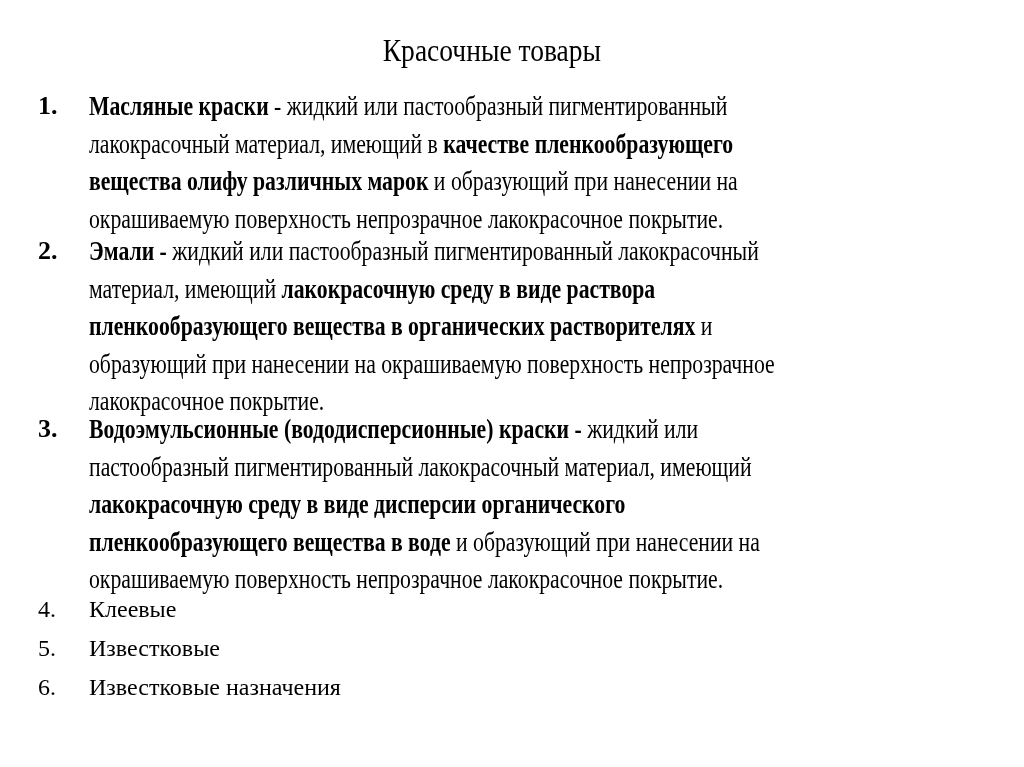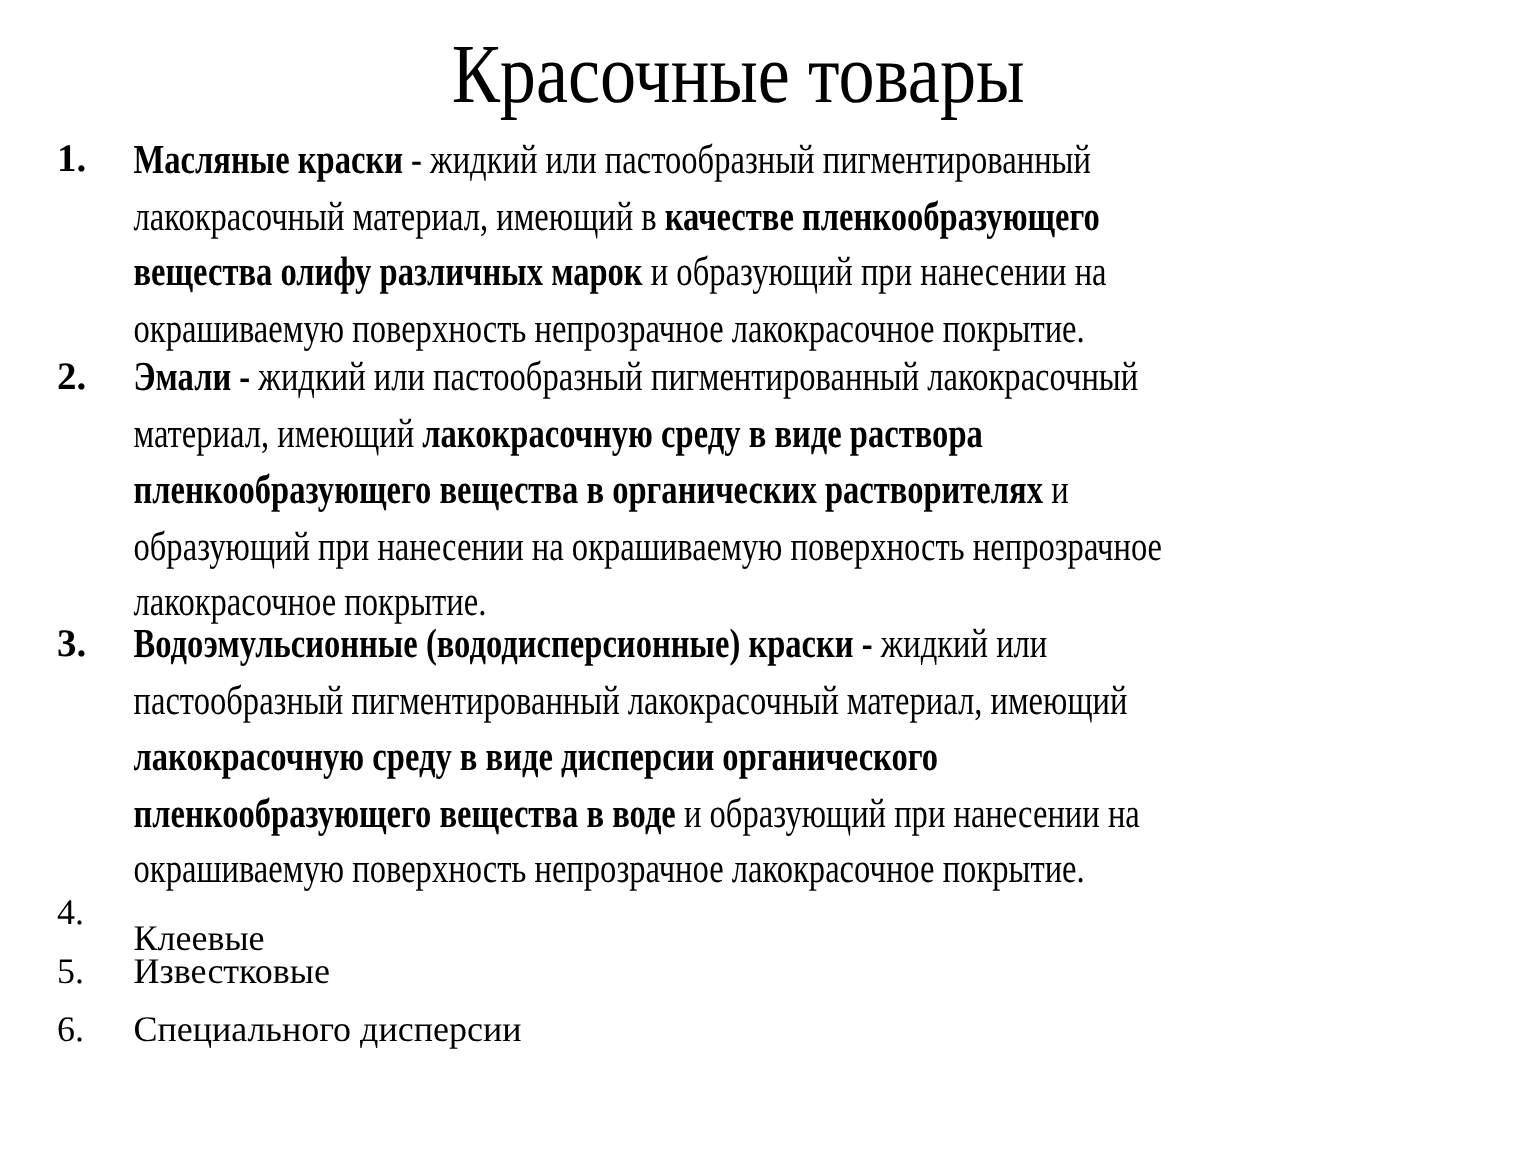--- a/index.html
+++ b/index.html
@@ -1,17 +1,17 @@
 <!DOCTYPE html>
 <html><head>
 <meta charset="utf-8">
 <style>
   html, body { margin: 0; padding: 0; background: #ffffff; }
   body { width: 1024px; height: 767px; position: relative; overflow: hidden; font-family: "Liberation Serif", serif; color: #000; }
-  .title { position: absolute; top: 22px; left: 0; width: 1024px; text-align: center; font-size: 56px; line-height: 56px; }
+  .title { position: absolute; top: 22px; left: 0; width: 1024px; text-align: center; font-size: 32px; line-height: 56px; }
   .title span { display: inline-block; transform: scaleX(0.86); transform-origin: center; margin-left: -40px; }
   .num { position: absolute; left: 38px; font-size: 26px; }
   .num.b { font-weight: bold; }
   .line { position: absolute; left: 89px; white-space: nowrap; font-size: 27.5px; line-height: 38px; transform-origin: left top; transform: scaleX(0.79); }
   .b { font-weight: bold; }
   .plain { position: absolute; left: 89px; white-space: nowrap; font-size: 24px; line-height: 38px; }
   .plainnum { position: absolute; left: 38px; font-size: 24px; line-height: 38px; }
 </style>
 </head>
 <body>
@@ -30,18 +30,18 @@
     <div class="line" style="top: 307px;"><span class="b">пленкообразующего вещества в органических растворителях</span><span> и</span></div>
     <div class="line" style="top: 344.5px;"><span>образующий при нанесении на окрашиваемую поверхность непрозрачное</span></div>
     <div class="line" style="top: 382px;"><span>лакокрасочное покрытие.</span></div>
     <div class="num b" style="top: 414px;">3.</div>
     <div class="line" style="top: 410px;"><span class="b">Водоэмульсионные (вододисперсионные) краски -</span><span>  жидкий или</span></div>
     <div class="line" style="top: 447.5px;"><span>пастообразный пигментированный лакокрасочный материал, имеющий</span></div>
     <div class="line" style="top: 485px;"><span class="b">лакокрасочную среду в виде дисперсии органического</span></div>
     <div class="line" style="top: 522.5px;"><span class="b">пленкообразующего вещества в воде</span><span> и образующий при нанесении на</span></div>
     <div class="line" style="top: 560px;"><span>окрашиваемую поверхность непрозрачное лакокрасочное покрытие.</span></div>
     <div class="plainnum" style="top: 590px;">4.</div>
-    <div class="plain" style="top: 590px; margin-top: 17px;">Клеевые</div>
+    <div class="plain" style="top: 590px;">Клеевые</div>
     <div class="plainnum" style="top: 629px;">5.</div>
     <div class="plain" style="top: 629px; text-align: right;">Известковые</div>
     <div class="plainnum" style="top: 668px;">6.</div>
-    <div class="plain" style="top: 668px;">Специального дисперсии</div>
+    <div class="plain" style="top: 668px;">Известковые назначения</div>
   </div>
 
 </body></html>

